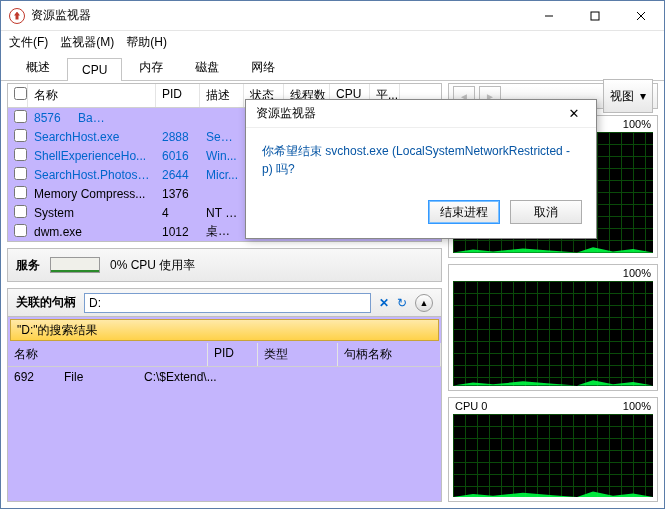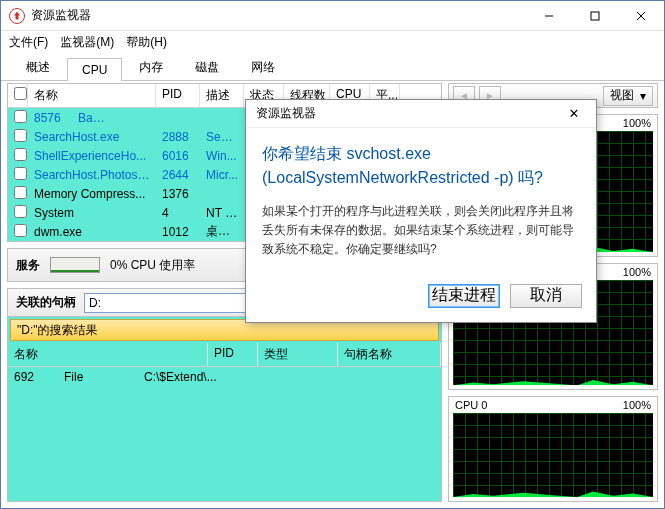--- a/index.html
+++ b/index.html
@@ -11,21 +11,21 @@
   .win-controls { display: flex; }
   .win-controls span { width: 46px; height: 30px; display: flex; align-items: center; justify-content: center; color: #555; }
   .menubar { height: 22px; display: flex; align-items: center; padding-left: 8px; gap: 12px; }
   .menubar span { color: #000; }
   .tabs-row { height: 28px; border-bottom: 1px solid #c5c5c5; display: flex; align-items: flex-end; padding-left: 10px; gap: 2px; }
   .tab { padding: 4px 14px; border: 1px solid transparent; border-bottom: none; position: relative; text-align: center; }
   .tab.active { border-color: #c5c5c5; background: #fff; top: 1px; }
   .content-area { position: absolute; top: 82px; left: 6px; right: 6px; bottom: 6px; display: flex; gap: 6px; }
   .left-col { flex: 1; display: flex; flex-direction: column; gap: 6px; }
   .right-col { width: 210px; display: flex; flex-direction: column; gap: 6px; }
-  .panel { border: 1px solid #bfbfbf; background: #5eead4; }
+  .panel { border: 1px solid #bfbfbf; background: #c4b5fd; }
   
   .proc-panel { flex: 0 0 auto; }
   .proc-header { display: flex; font-size: 12px; border-bottom: 1px solid #d0d0d0; background: #fff; }
   .proc-header div { padding: 3px 6px; border-right: 1px solid #e4e4e4; white-space: nowrap; overflow: hidden; }
   .c-chk { width: 20px; flex: none; }
   .c-name { width: 128px; flex: none; }
   .c-pid { width: 44px; flex: none; }
   .c-desc { width: 44px; flex: none; }
   .c-stat { width: 40px; flex: none; }
   .c-thr { width: 46px; flex: none; }
@@ -52,40 +52,40 @@
   .handles-cols div { padding: 3px 6px; border-right: 1px solid #e4e4e4; }
   .h-name { width: 200px; flex: none; }
   .h-pid { width: 50px; flex: none; }
   .h-type { width: 80px; flex: none; }
   .h-hname { flex: 1; }
   .handles-body .proc-row div { font-size: 12px; }
   
   .view-toolbar { height: 26px; border: 1px solid #bfbfbf; display: flex; align-items: center; padding: 0 4px; gap: 4px; background: linear-gradient(#fff,#eee); }
   .nav-btn { width: 22px; height: 20px; border: 1px solid #bbb; background: linear-gradient(#fff,#e8e8e8); display: flex; align-items: center; justify-content: center; font-size: 10px; }
   .nav-btn.disabled { color: #bbb; }
-  .view-dd { margin-left: auto; display: flex; align-items: center; height: 20px; border: 1px solid #bbb; background: linear-gradient(#fff,#e8e8e8); padding: 2px 6px; gap: 6px; font-size: 12px; }
+  .view-dd { margin-left: auto; display: flex; align-items: center; height: 20px; border: 1px solid #bbb; background: linear-gradient(#fff,#e8e8e8); padding: 16px 6px; gap: 6px; font-size: 12px; }
   .graph-box { border: 1px solid #bfbfbf; position: relative; }
   .graph-title { position: absolute; top: 2px; left: 6px; font-size: 11px; color: #000; z-index: 2; }
   .graph-pct { position: absolute; top: 2px; right: 6px; font-size: 11px; color: #000; z-index: 2; }
   .graph-canvas { position: absolute; top: 16px; left: 4px; right: 4px; bottom: 4px; background: #000; overflow: hidden; }
   .grid { position: absolute; inset: 0; background-image: linear-gradient(#0a4a0a 1px, transparent 1px), linear-gradient(90deg, #0a4a0a 1px, transparent 1px); background-size: 12px 12px; }
   .trace { position: absolute; left: 0; right: 0; bottom: 0; height: 6px; background: #00ff44; opacity: .9; clip-path: polygon(0 100%, 10% 50%, 20% 80%, 35% 30%, 50% 70%, 62% 100%, 70% 10%, 80% 80%, 90% 40%, 100% 100%); }
   .graph-a { height: 146px; }
   .graph-b { height: 130px; }
   .graph-c { height: 108px; }
   
   .modal { position: absolute; top: 98px; left: 244px; width: 352px; background: #fff; border: 1px solid #888; box-shadow: 2px 2px 8px rgba(0,0,0,.25); }
   .modal-title { height: 28px; display: flex; align-items: center; padding: 0 10px; border-bottom: 1px solid #eee; }
   .modal-title .mt-txt { flex: 1; }
   .modal-close { width: 24px; height: 24px; display: flex; align-items: center; justify-content: center; font-size: 13px; }
   .modal-body { padding: 14px 16px 10px; }
-  .modal-q { color: #0756a5; font-size: 16px; line-height: 1.5; margin-bottom: 12px; }
+  .modal-q { color: #0756a5; font-size: 12px; line-height: 1.5; margin-bottom: 12px; }
   .modal-msg { color: #333; line-height: 1.6; margin-bottom: 14px; }
   .modal-btns { display: flex; justify-content: flex-end; gap: 10px; padding: 0 14px 14px; }
-  .dlg-btn { min-width: 72px; height: 24px; border: 1px solid #adadad; background: linear-gradient(#fdfdfd,#e8e8e8); font-size: 16px; }
+  .dlg-btn { min-width: 72px; height: 24px; border: 1px solid #adadad; background: linear-gradient(#fdfdfd,#e8e8e8); font-size: 12px; }
   .dlg-btn.focus { border-color: #3399ff; box-shadow: 0 0 0 1px #7cc0ff inset; }
   svg.icon { width: 10px; height: 10px; }
 </style>
 </head>
 <body>
 
 <div class="titlebar">
   <span class="app-icon"></span>
   <span class="title">资源监视器</span>
   <div class="win-controls">
@@ -247,19 +247,18 @@
   </div>
 </div>
 
 <div class="modal">
   <div class="modal-title">
     <span class="mt-txt">资源监视器</span>
     <span class="modal-close">✕</span>
   </div>
   <div class="modal-body">
     <div class="modal-q">你希望结束 svchost.exe (LocalSystemNetworkRestricted -p) 吗?</div>
-    <div class="modal-msg">如果某个打开的程序与此进程关联，则会关闭此程序并且将丢失所有未保存的数据。如果结束某个系统进程，则可能导致系统不稳定。你确定要继续吗?</div>
   </div>
   <div class="modal-btns">
     <button class="dlg-btn focus">结束进程</button>
     <button class="dlg-btn">取消</button>
   </div>
 </div>
 
 </body></html>

